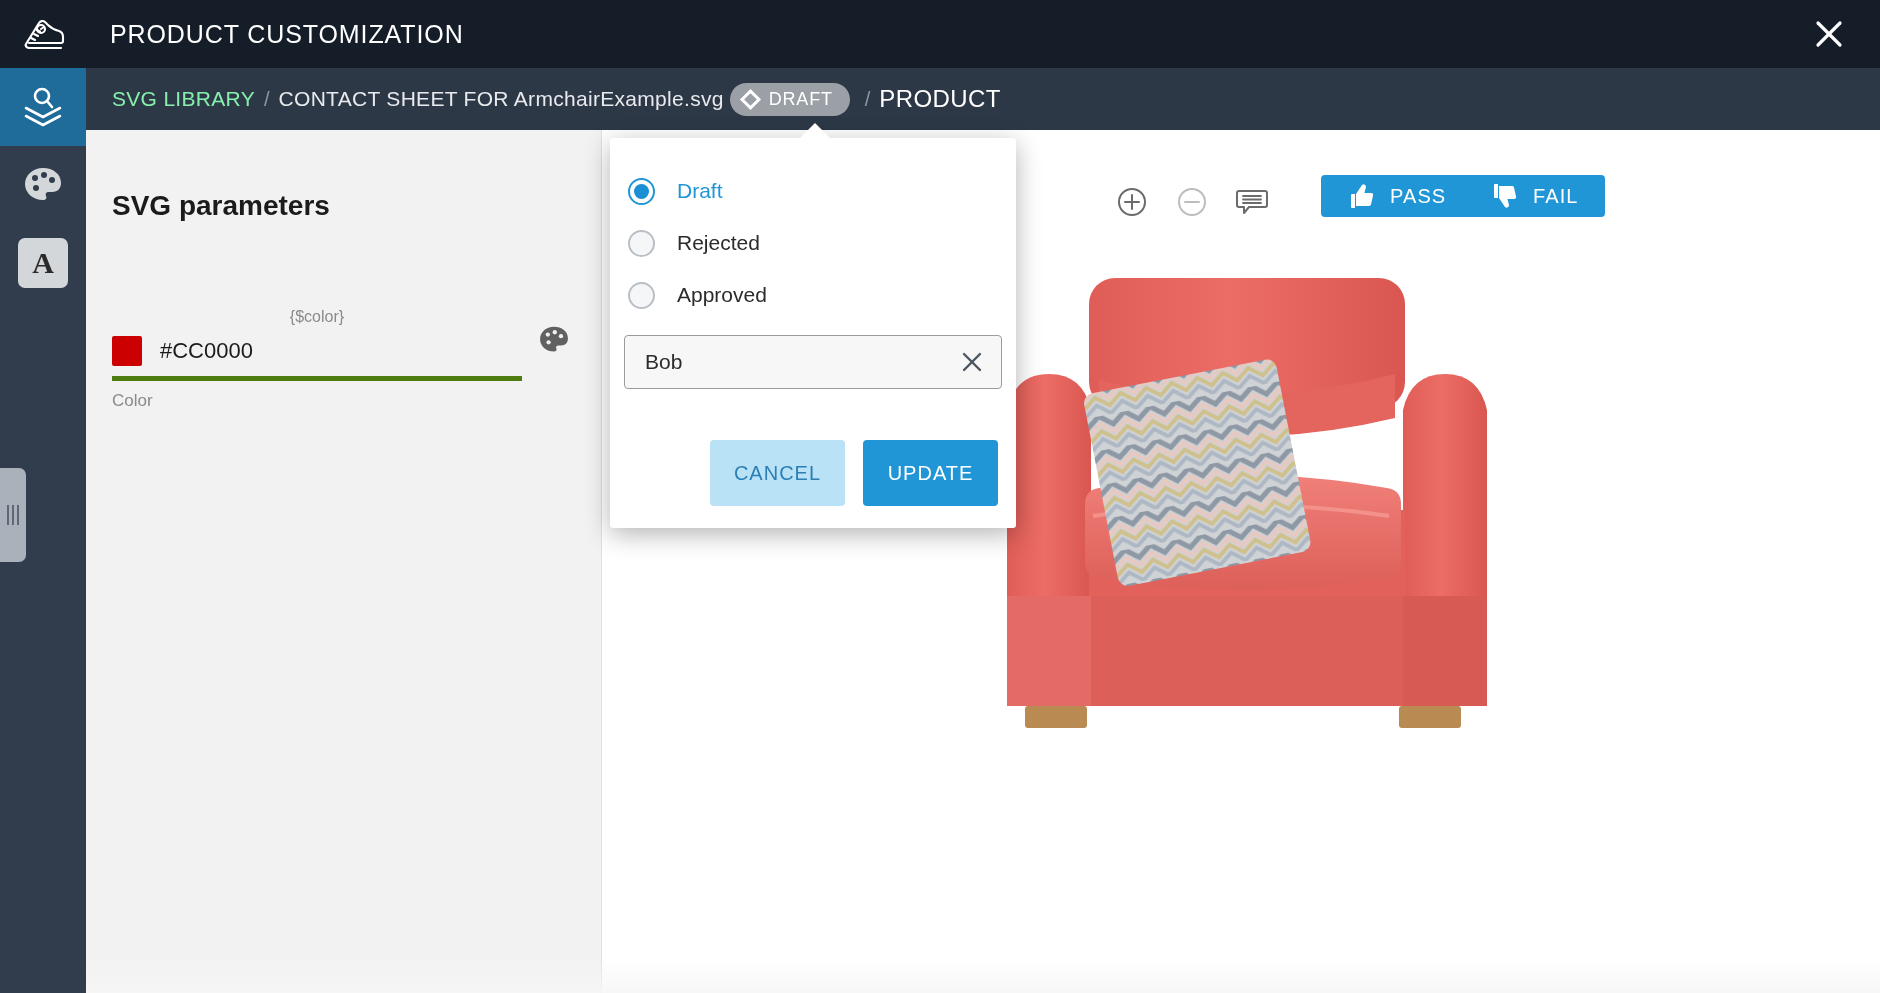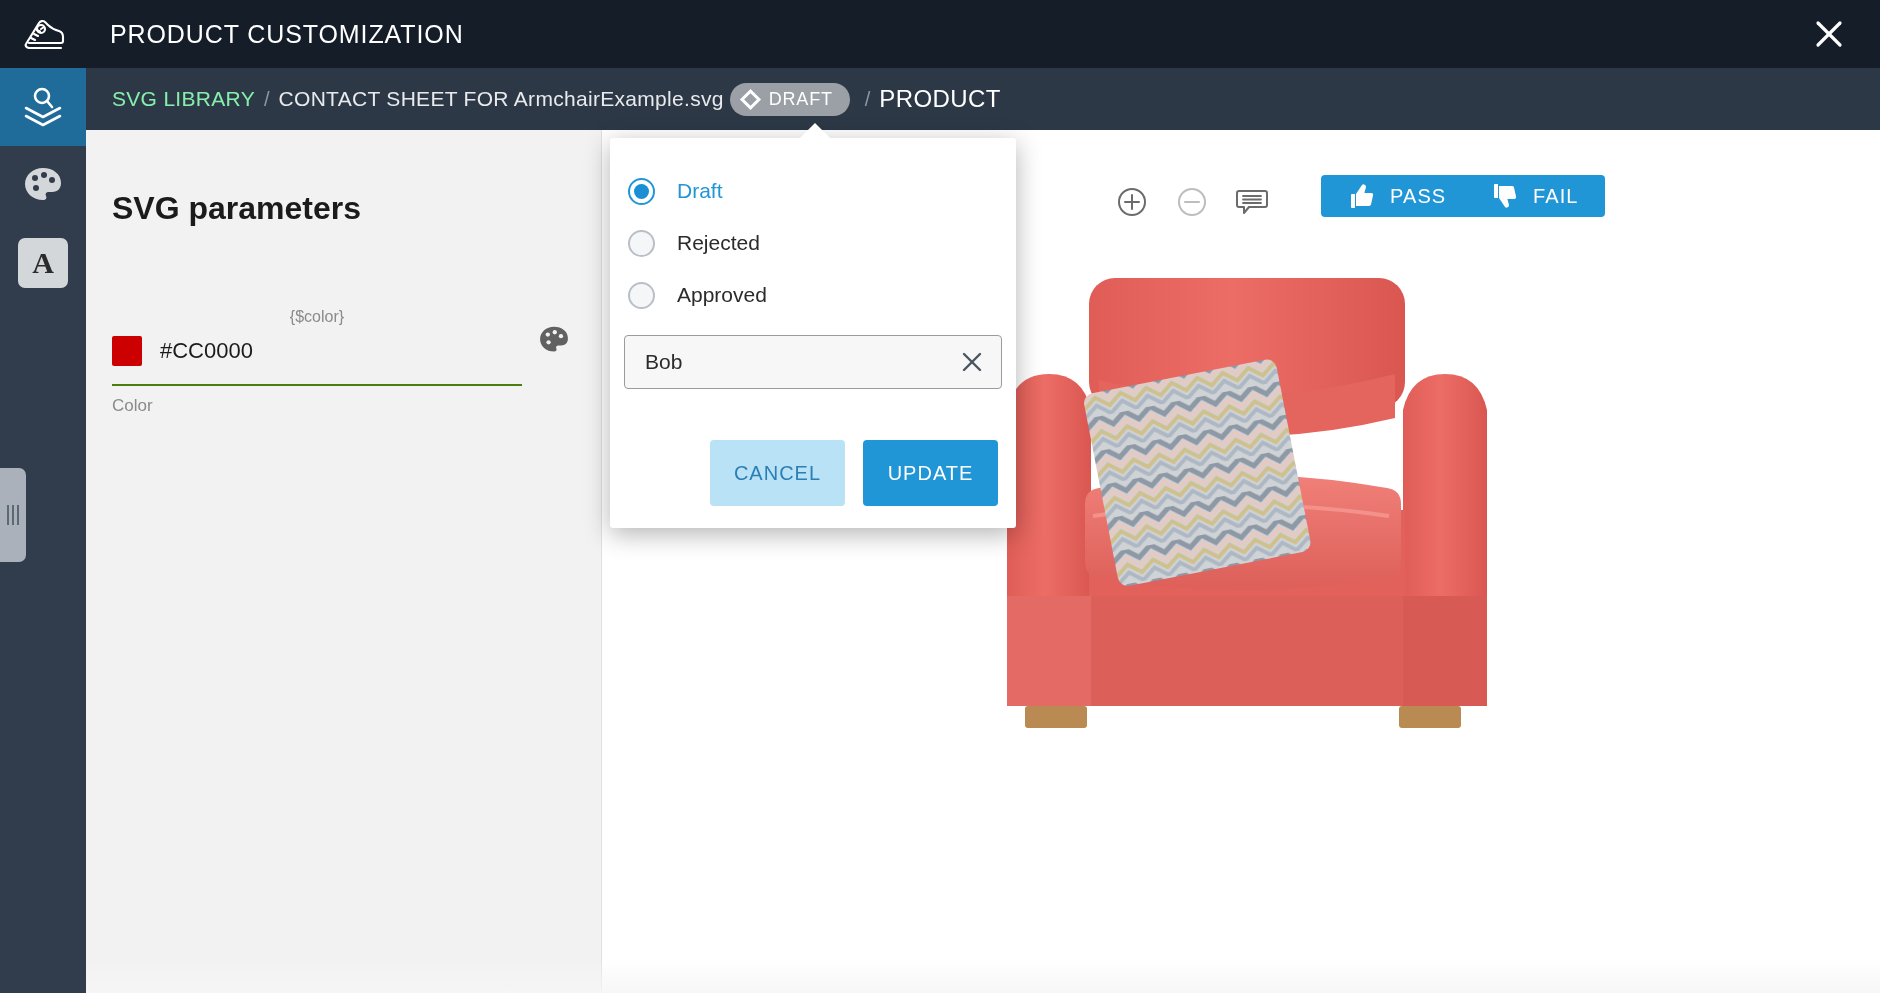--- a/index.html
+++ b/index.html
@@ -116,28 +116,28 @@
 
   
   .params-panel {
     position: absolute; top: 130px; left: 86px;
     width: 516px; height: 863px;
     background: #f2f2f2;
     border-right: 1px solid #e0e0e0;
   }
   .params-title {
     position: absolute; left: 26px; top: 60px;
-    font-size: 32px; font-weight: 700; color: #1b1b1b;
+    font-size: 28px; font-weight: 700; color: #1b1b1b;
   }
   .param-row { position: absolute; left: 26px; top: 178px; width: 410px; }
   .param-key { font-size: 16px; color: #8a8a8a; margin-bottom: 10px; text-align: center; }
   .param-value-line {
     display: flex; align-items: center;
-    border-bottom: 2px solid #4d7c0f;
-    padding-bottom: 18px;
+    border-bottom: 5px solid #4d7c0f;
+    padding-bottom: 10px;
   }
   .swatch {
     width: 30px; height: 30px;
     border-radius: 2px;
     margin-right: 18px;
     cursor: pointer;
   }
   .param-value { font-size: 22px; color: #1b1b1b; }
   .param-hint { font-size: 17px; color: #8a8a8a; margin-top: 10px; }
   .palette-btn {

